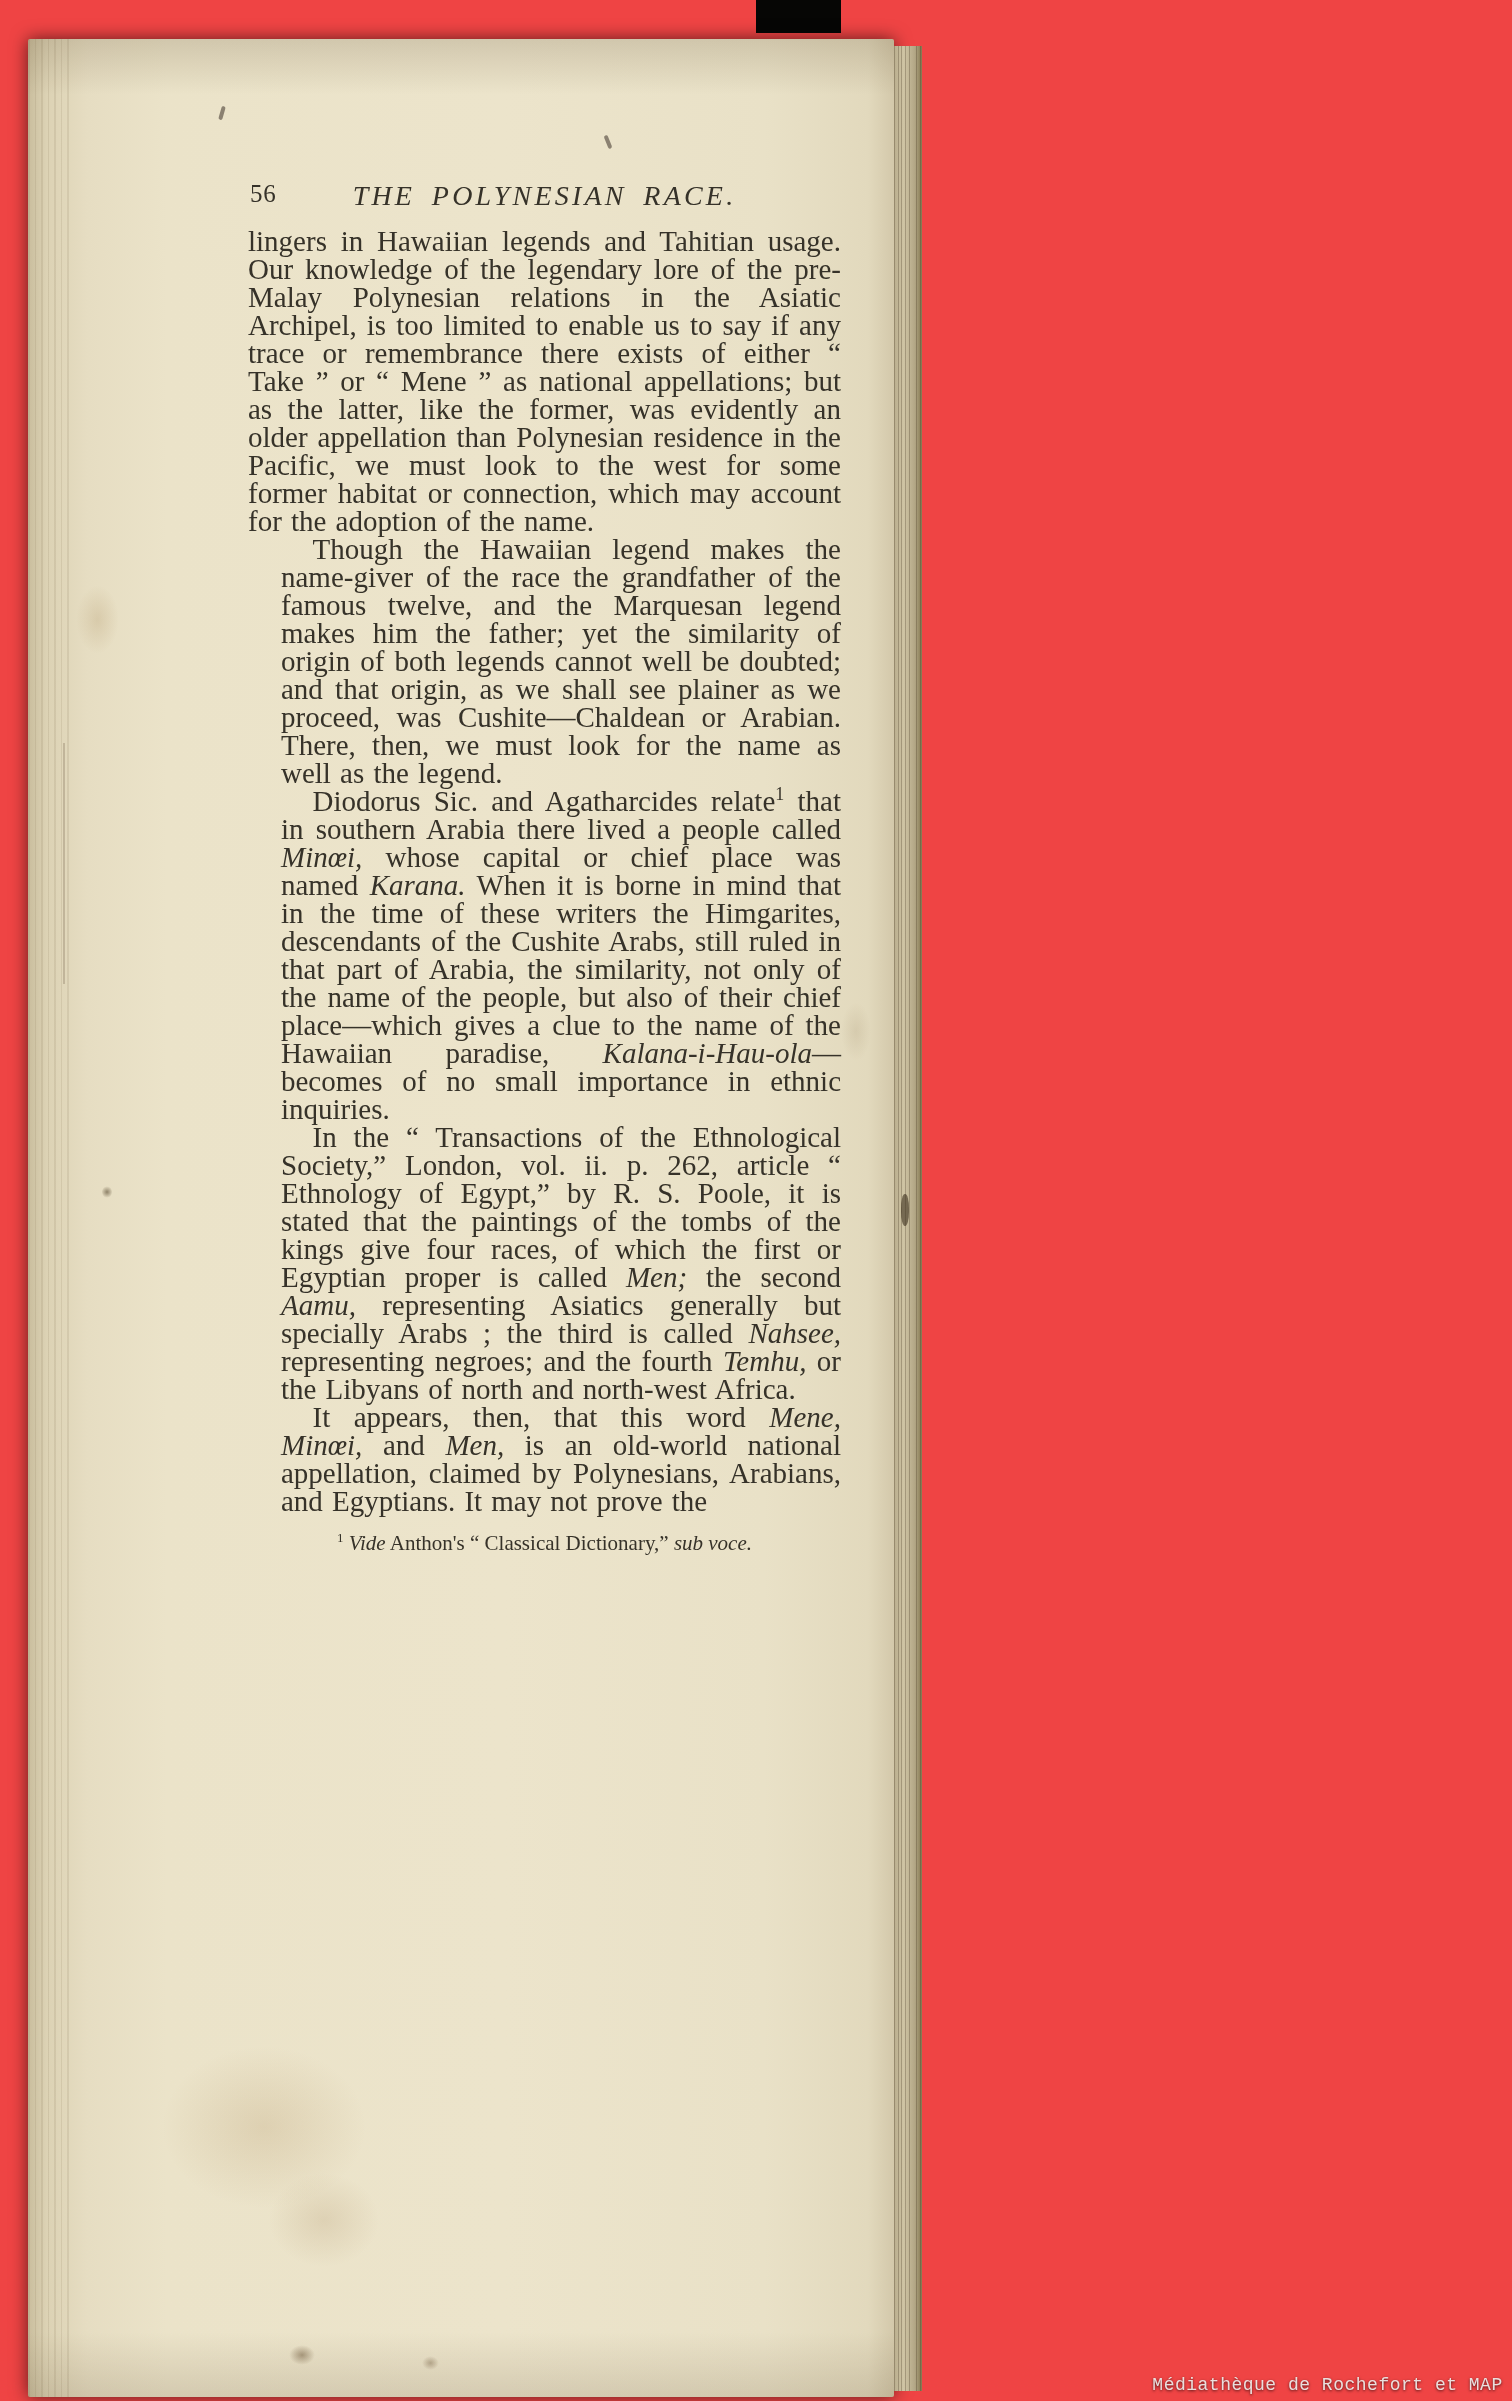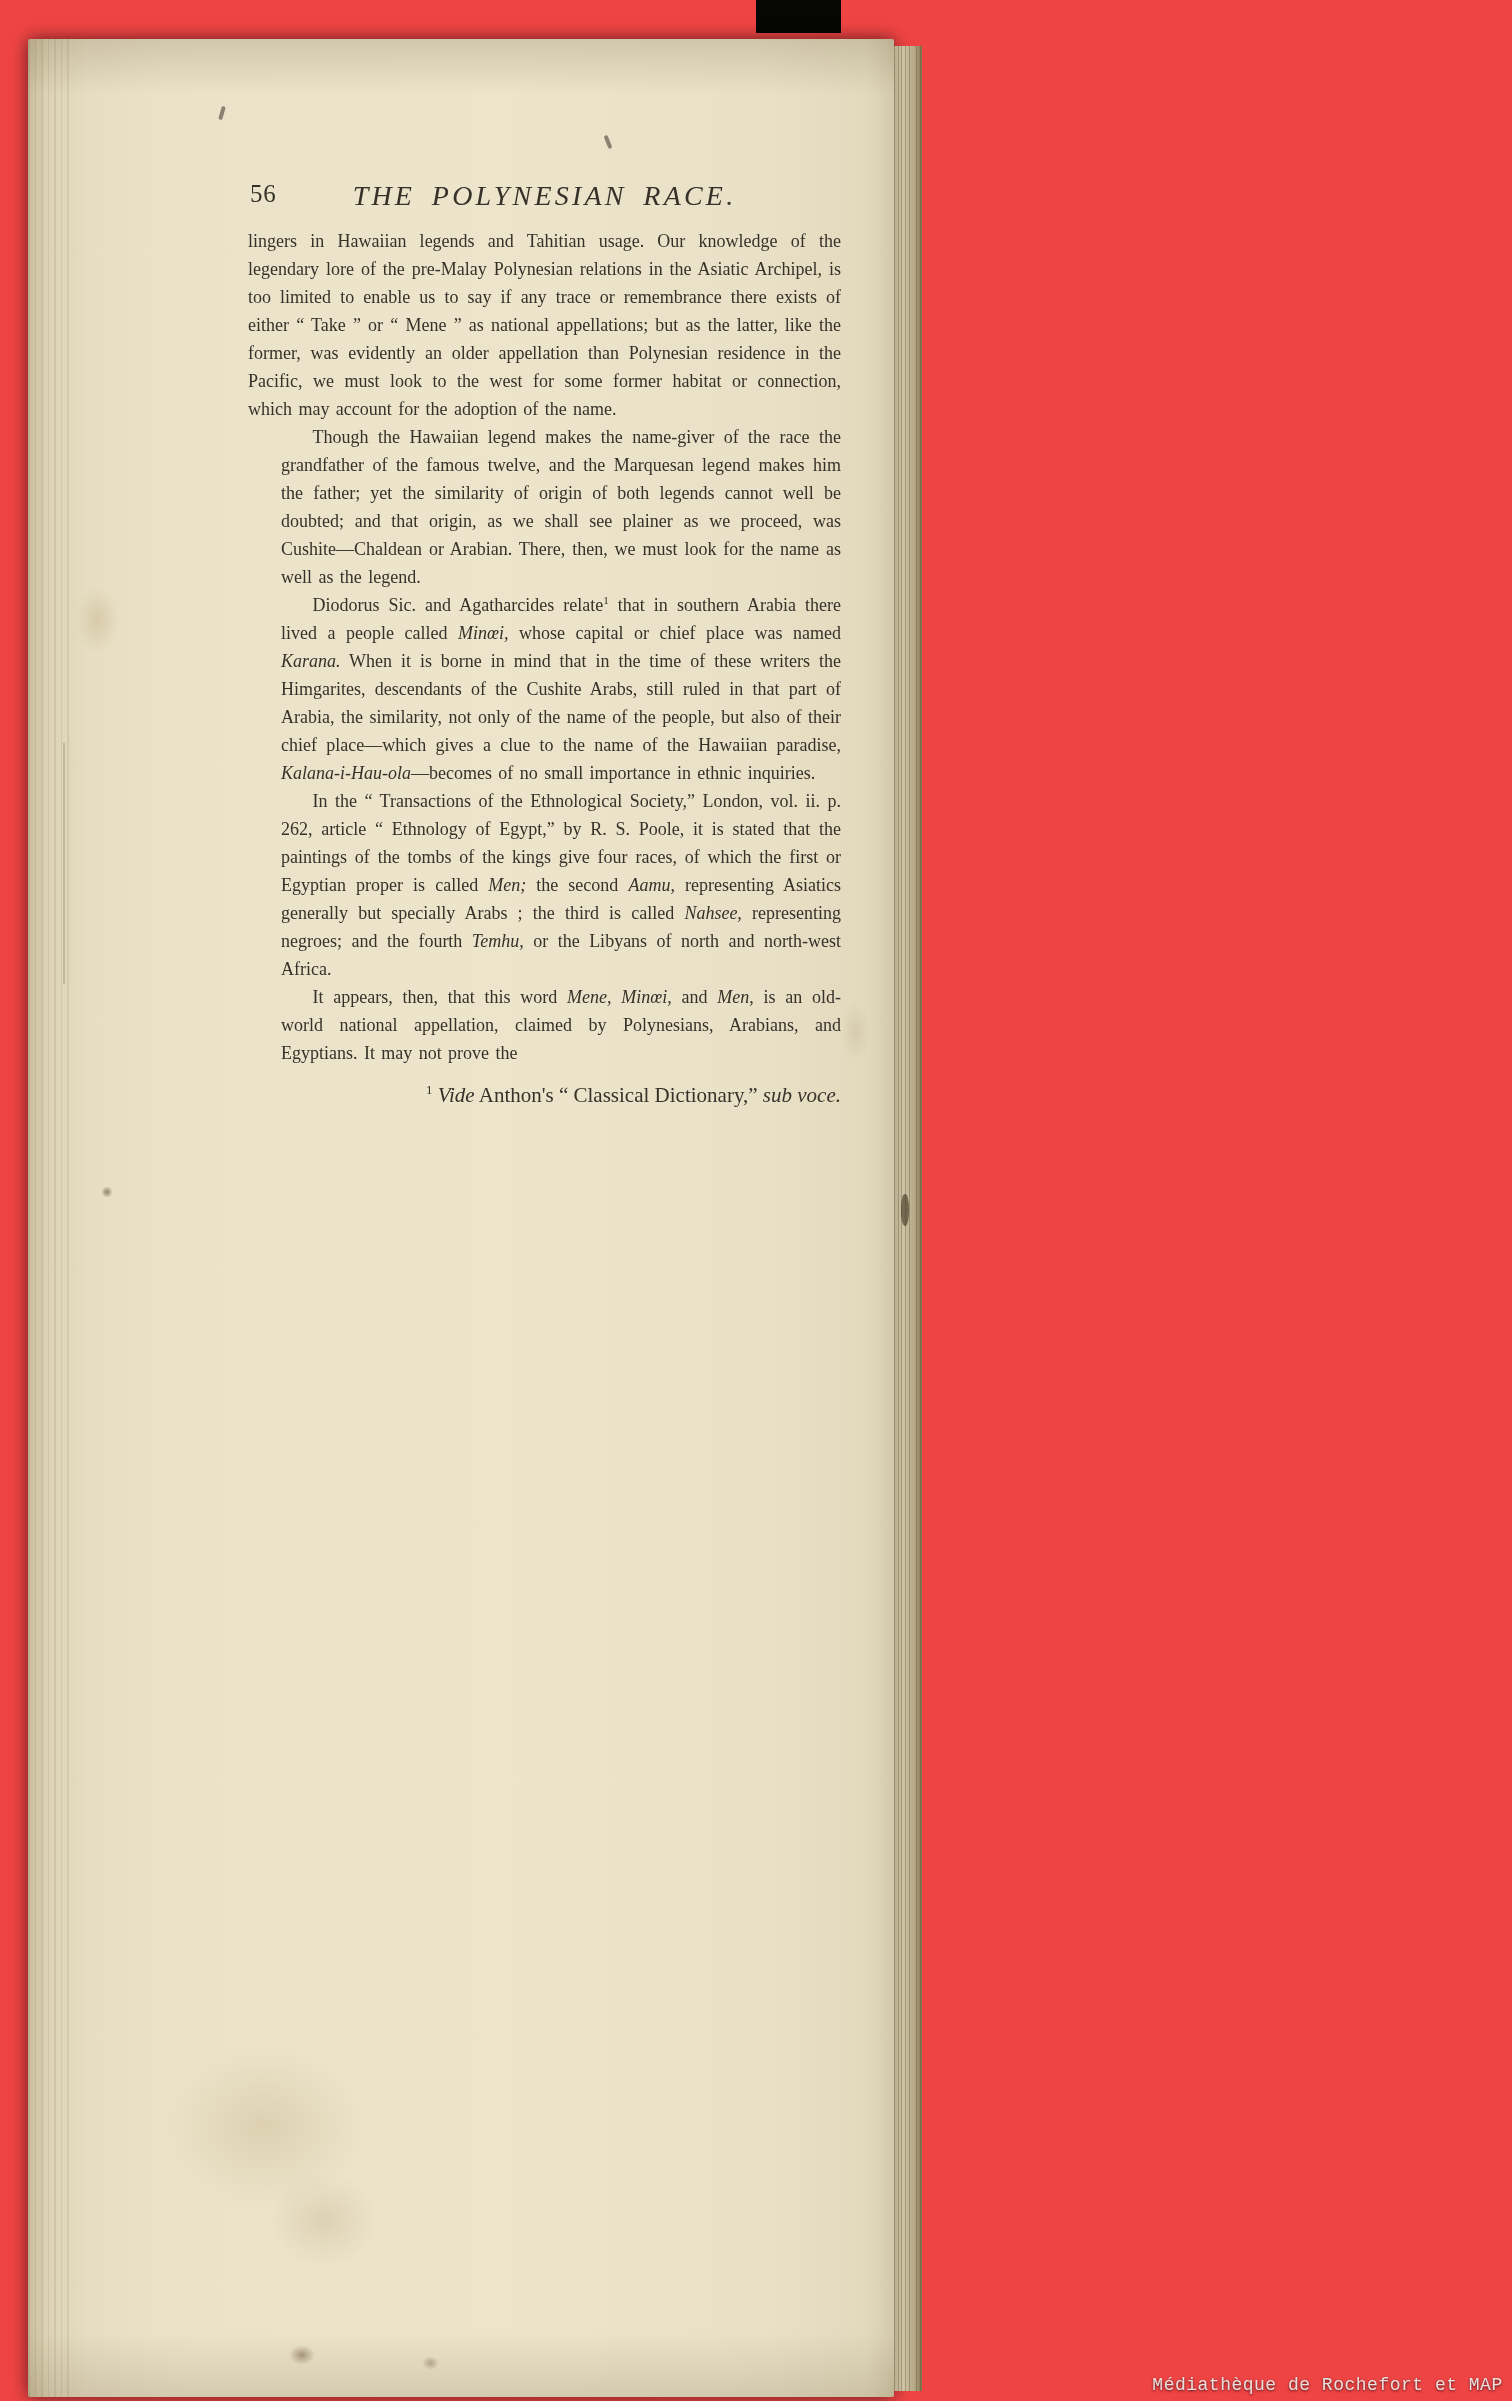--- a/index.html
+++ b/index.html
@@ -120,39 +120,39 @@
     left: 50%; top: 0;
     transform: translateX(-50%);
     font-style: italic;
     font-size: 28px;
     letter-spacing: 3.2px;
     word-spacing: 6.5px;
     white-space: nowrap;
   }
 
   .body-text {
-    font-size: 18px;
+    font-size: 29px;
     line-height: 28px;
     text-align: justify;
     word-spacing: 1.9px;
   }
   .para { margin: 0; }
   .para.indent { text-indent: 31.5px; margin-left: 33px; }
   .body-text em, .footnote em { font-style: italic; }
   sup.fn-ref {
     font-size: .62em;
     line-height: 0;
     vertical-align: super;
   }
 
   .footnote {
     margin-top: 16.7px;
     font-size: 21px;
     line-height: 24px;
-    text-align: right;
+    text-align: center;
   }
 
   .watermark {
     position: absolute;
     right: 9.3px; bottom: 5.6px;
     font-family: Liberation Mono, monospace;
     font-size: 18px;
     color: rgba(242,242,240,.9);
     text-shadow: 0 0.9px 2.8px rgba(0,0,0,.7);
     letter-spacing: 0.5px;

